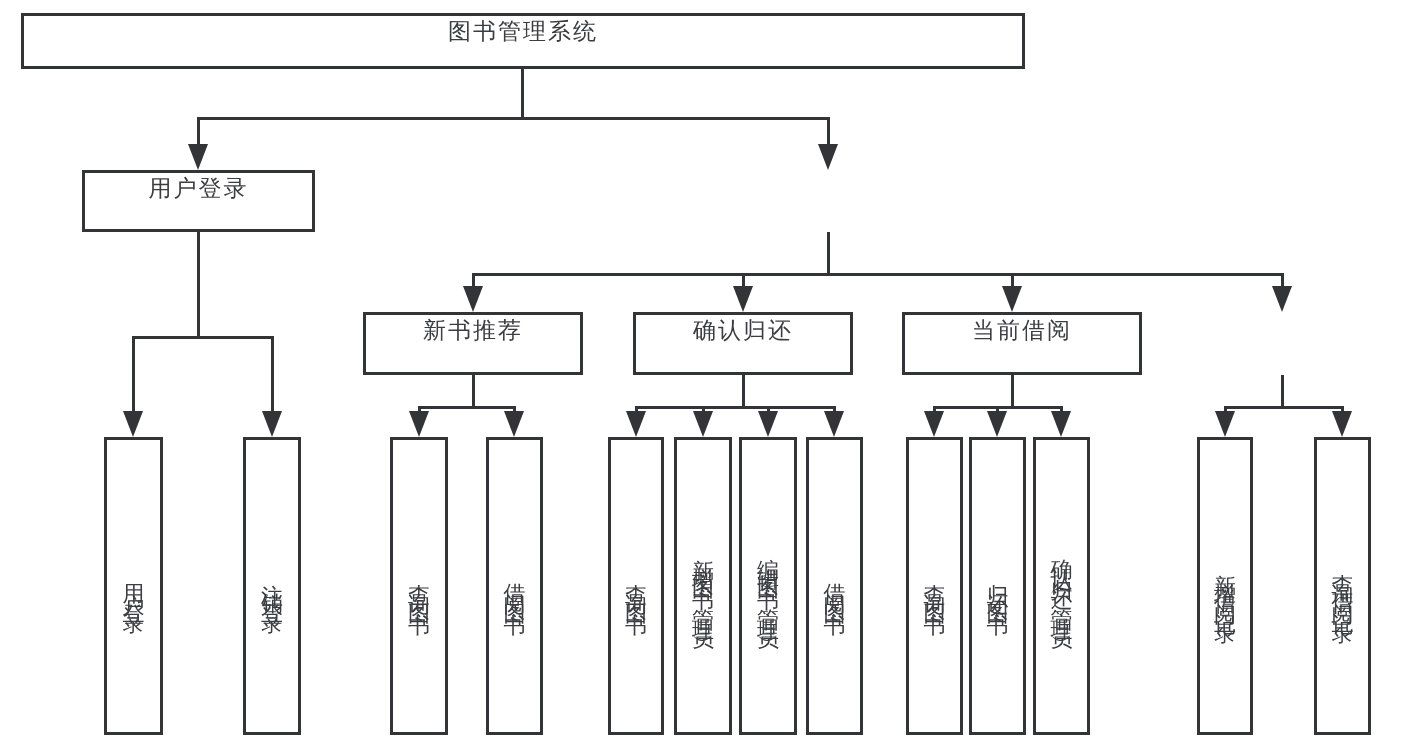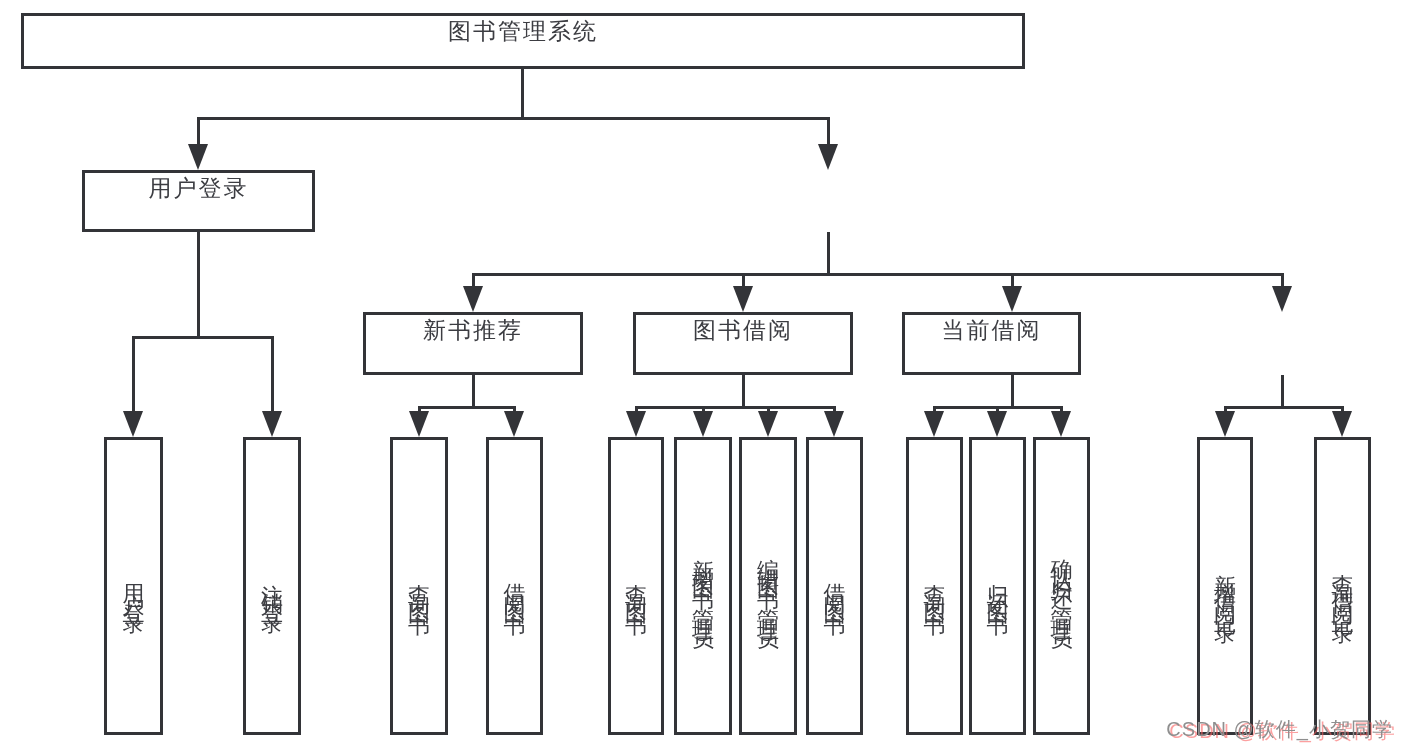--- a/index.html
+++ b/index.html
@@ -84,23 +84,23 @@
   <div class="vline" style="left:1281px;top:273px;height:17px"></div>
   <div class="arrow" style="left:463px;top:286px"></div>
   <div class="arrow" style="left:733px;top:286px"></div>
   <div class="arrow" style="left:1002px;top:286px"></div>
   <div class="arrow" style="left:1272px;top:286px"></div>
 
   <div class="box hbox" style="left:363px;top:312px;width:220px;height:63px">
     <span class="lbl">新书推荐</span>
   </div>
   <div class="box hbox" style="left:633px;top:312px;width:220px;height:63px">
-    <span class="lbl">图书借阅</span>
+    <span class="lbl">确认归还</span>
   </div>
-  <div class="box hbox" style="left:902px;top:312px;width:179px;height:63px">
+  <div class="box hbox" style="left:902px;top:312px;width:240px;height:63px">
     <span class="lbl">当前借阅</span>
   </div>
 
   <div class="vline" style="left:472px;top:375px;height:34px"></div>
   <div class="hline" style="left:418px;top:406px;width:98px"></div>
   <div class="vline" style="left:418px;top:406px;height:9px"></div>
   <div class="vline" style="left:513px;top:406px;height:9px"></div>
   <div class="arrow" style="left:409px;top:411px"></div>
   <div class="arrow" style="left:504px;top:411px"></div>
 
@@ -168,15 +168,14 @@
     <span class="lbl">确认归还（管理员）</span>
   </div>
 
   <div class="box vbox" style="left:1197px;top:437px;width:56px;height:298px">
     <span class="lbl">新增借阅记录</span>
   </div>
   <div class="box vbox" style="left:1314px;top:437px;width:57px;height:298px">
     <span class="lbl">查询借阅记录</span>
   </div>
 
-  <div class="watermark">CSDN @软件_小贺同学</div>
 
 </div>
 
 </body></html>

